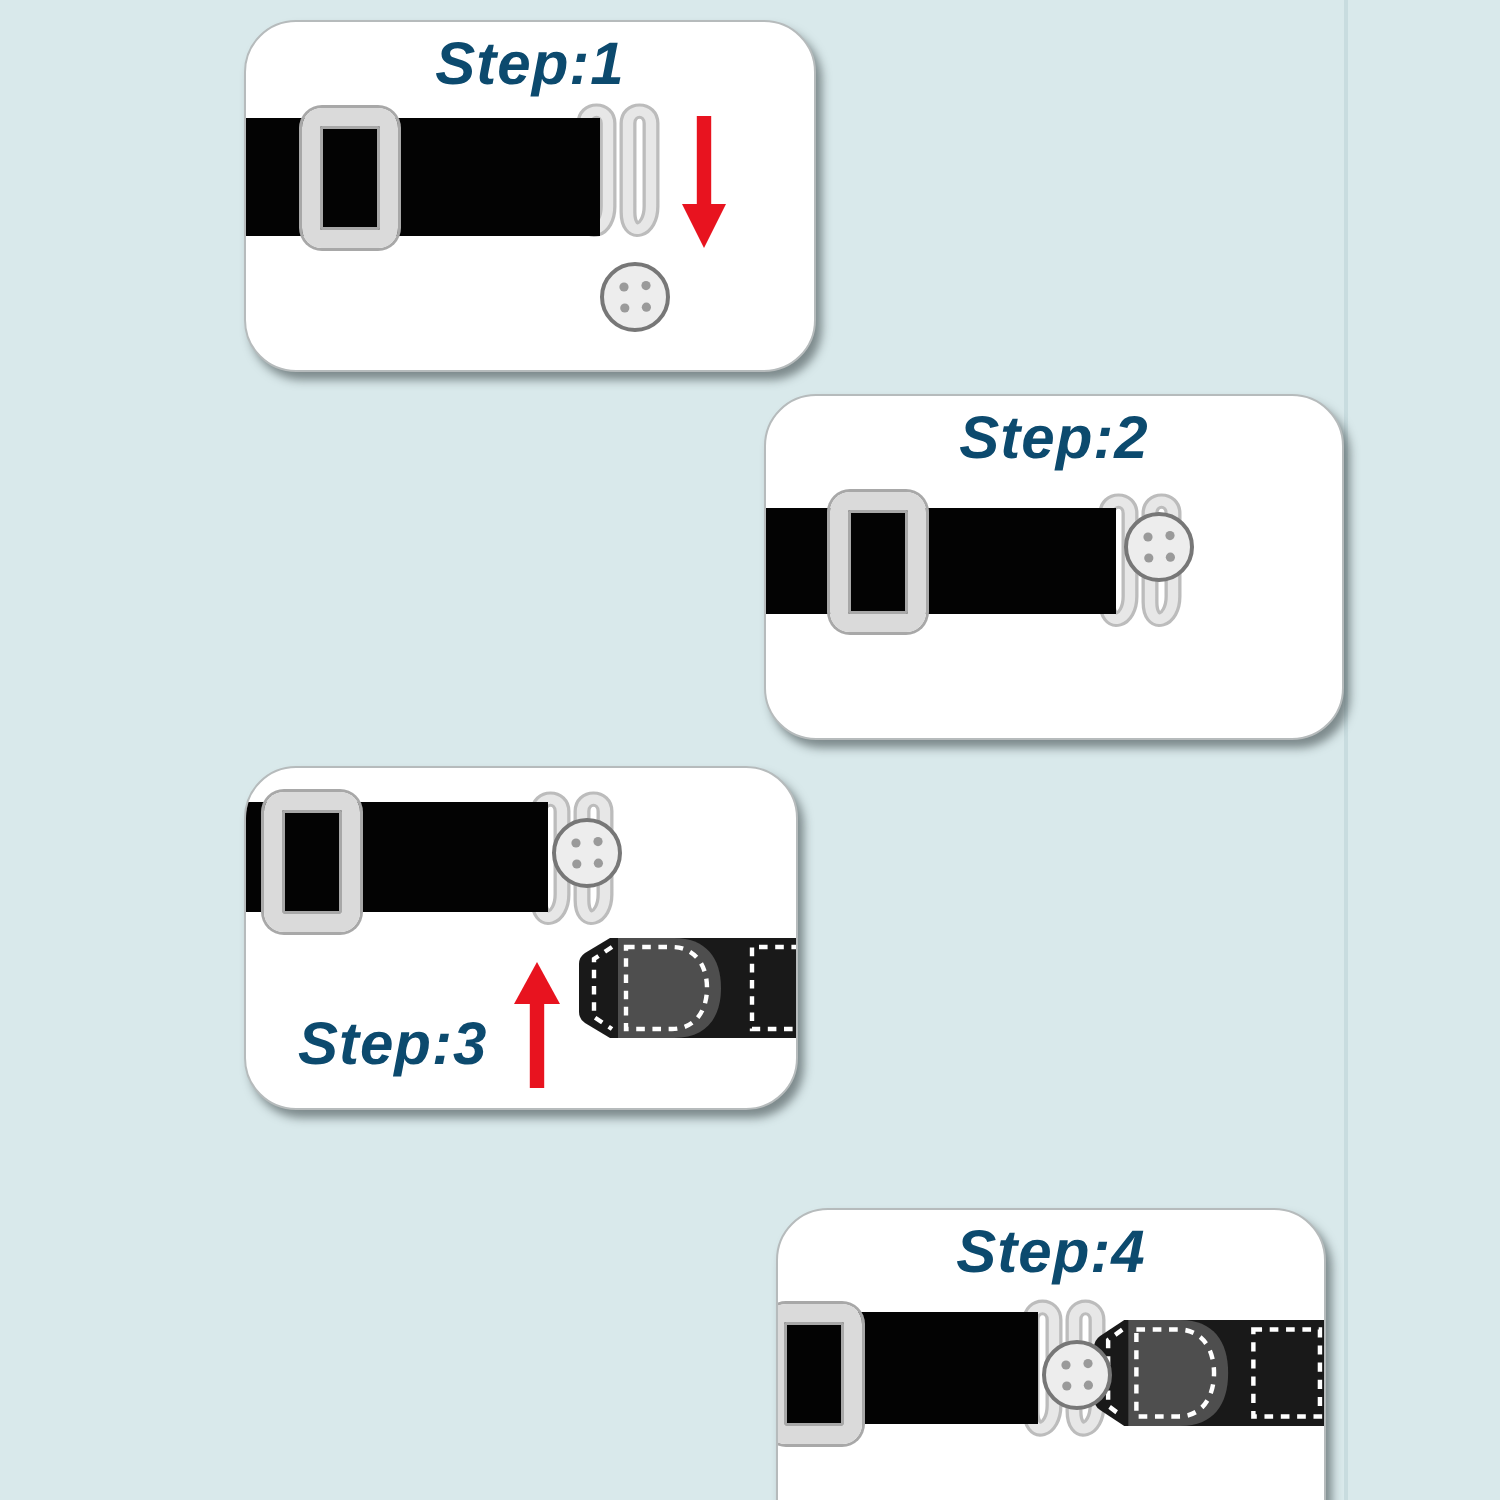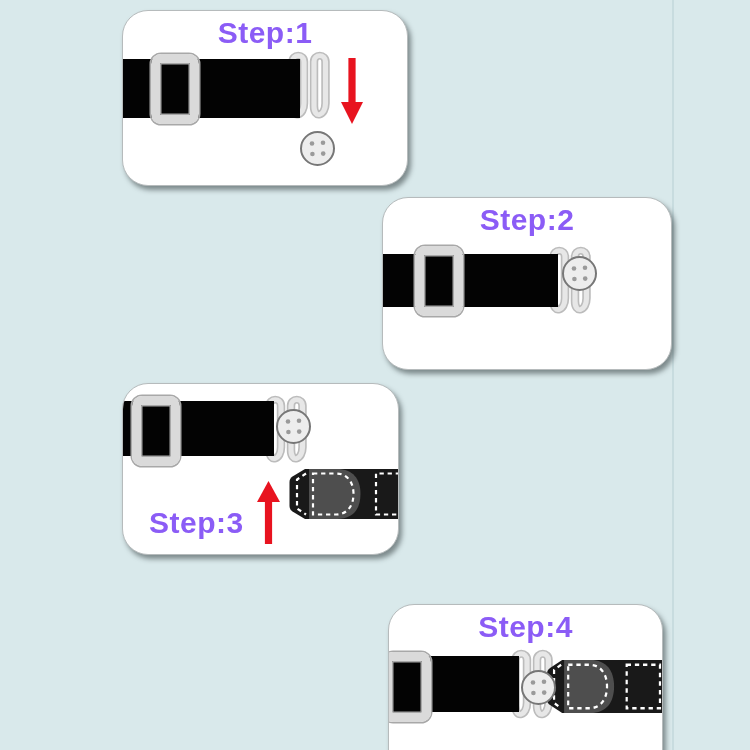--- a/index.html
+++ b/index.html
@@ -10,22 +10,23 @@
   }
   .seam { position:absolute; top:0; width:2px; height:750px; background:#c8dcdf; }
   .card {
     position:absolute; background:#ffffff;
     border:1px solid #b6bbbc; border-radius:26px;
     box-shadow:3px 4px 5px rgba(35,45,47,0.5);
     overflow:hidden; box-sizing:border-box;
   }
   .title {
     position:absolute; left:0; right:0; top:5px; text-align:center;
-    font-weight:700; font-size:30px; line-height:34px; color:#8b5cf6;
+    font-weight:700; font-size:30px; line-height:34px; color:#0c4a6e;
     letter-spacing:0.5px;
+    font-style:italic;
   }
   .title.left { text-align:right; right:auto; }
   .strap { position:absolute; background:#030303; }
   .slider {
     position:absolute; width:48px; height:70px; box-sizing:border-box;
     border:9px solid #dadada; border-radius:10px;
     box-shadow:0 0 0 1.5px #a8a8a8, inset 0 0 0 1.5px #a8a8a8;
   }
   .abs { position:absolute; }
   .wire-outline path { fill:none; stroke:#bcbcbc; stroke-width:8.5; stroke-linecap:round; stroke-linejoin:round; }

